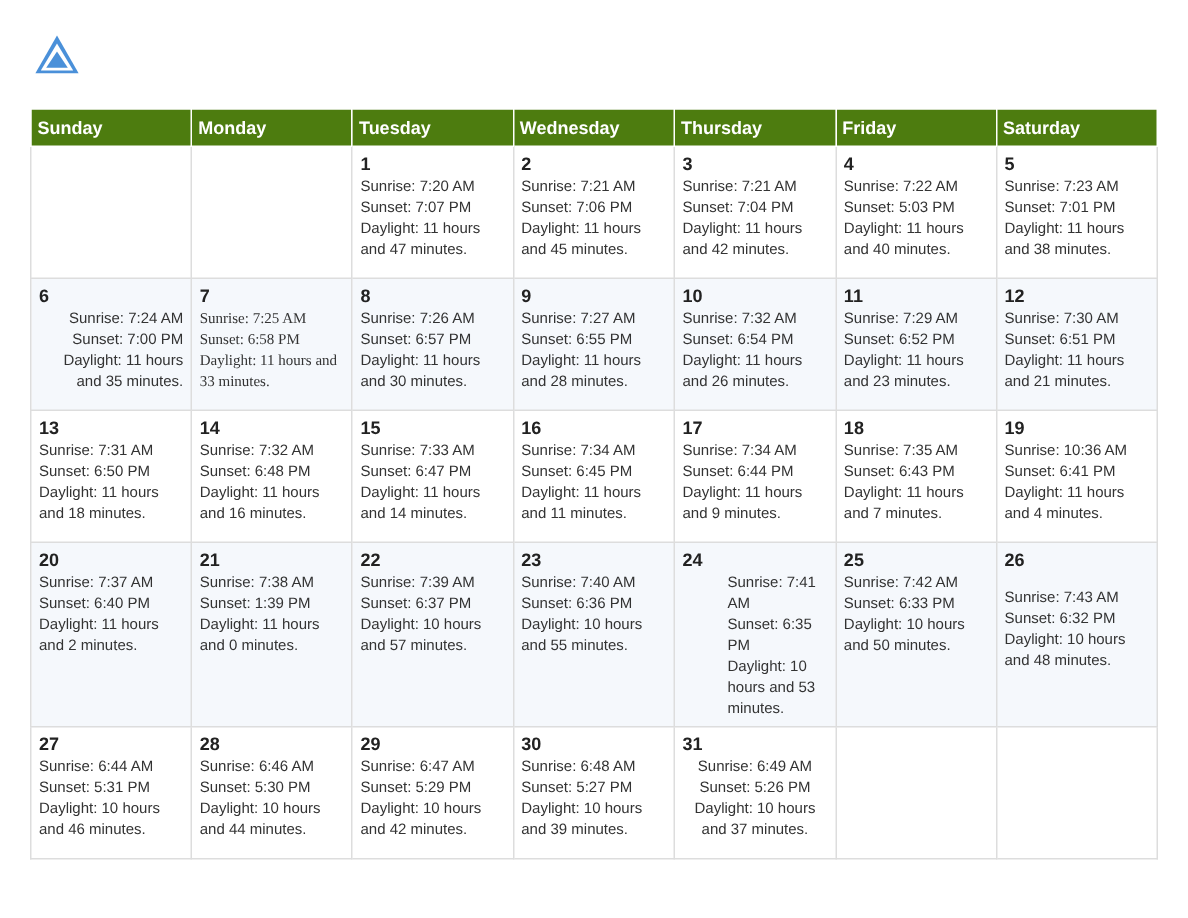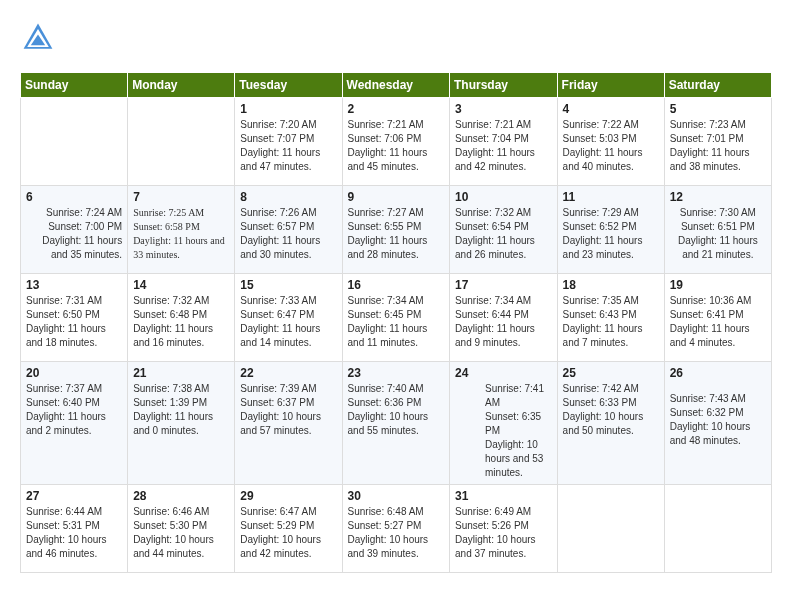--- a/index.html
+++ b/index.html
@@ -192,21 +192,21 @@
 Daylight: 11 hours and 26 minutes.</div>
         </td>
         <td>
           <div class="day-num">11</div>
           <div class="day-info" style="white-space: pre-line;">Sunrise: 7:29 AM
 Sunset: 6:52 PM
 Daylight: 11 hours and 23 minutes.</div>
         </td>
         <td>
           <div class="day-num">12</div>
-          <div class="day-info" style="white-space: pre-line; text-align: center;">Sunrise: 7:30 AM
+          <div class="day-info" style="white-space: pre-line;">Sunrise: 7:30 AM
 Sunset: 6:51 PM
 Daylight: 11 hours and 21 minutes.</div>
         </td>
       </tr>
       <tr>
         <td>
           <div class="day-num">13</div>
           <div class="day-info" style="white-space: pre-line;">Sunrise: 7:31 AM
 Sunset: 6:50 PM
 Daylight: 11 hours and 18 minutes.</div>
@@ -312,21 +312,21 @@
 Daylight: 10 hours and 42 minutes.</div>
         </td>
         <td>
           <div class="day-num">30</div>
           <div class="day-info" style="white-space: pre-line;">Sunrise: 6:48 AM
 Sunset: 5:27 PM
 Daylight: 10 hours and 39 minutes.</div>
         </td>
         <td>
           <div class="day-num">31</div>
-          <div class="day-info" style="white-space: pre-line;">Sunrise: 6:49 AM
+          <div class="day-info" style="white-space: pre-line; text-align: center;">Sunrise: 6:49 AM
 Sunset: 5:26 PM
 Daylight: 10 hours and 37 minutes.</div>
         </td>
         <td class="empty-cell"></td>
         <td class="empty-cell"></td>
       </tr>
     </tbody>
 </table>
 
 </body></html>

